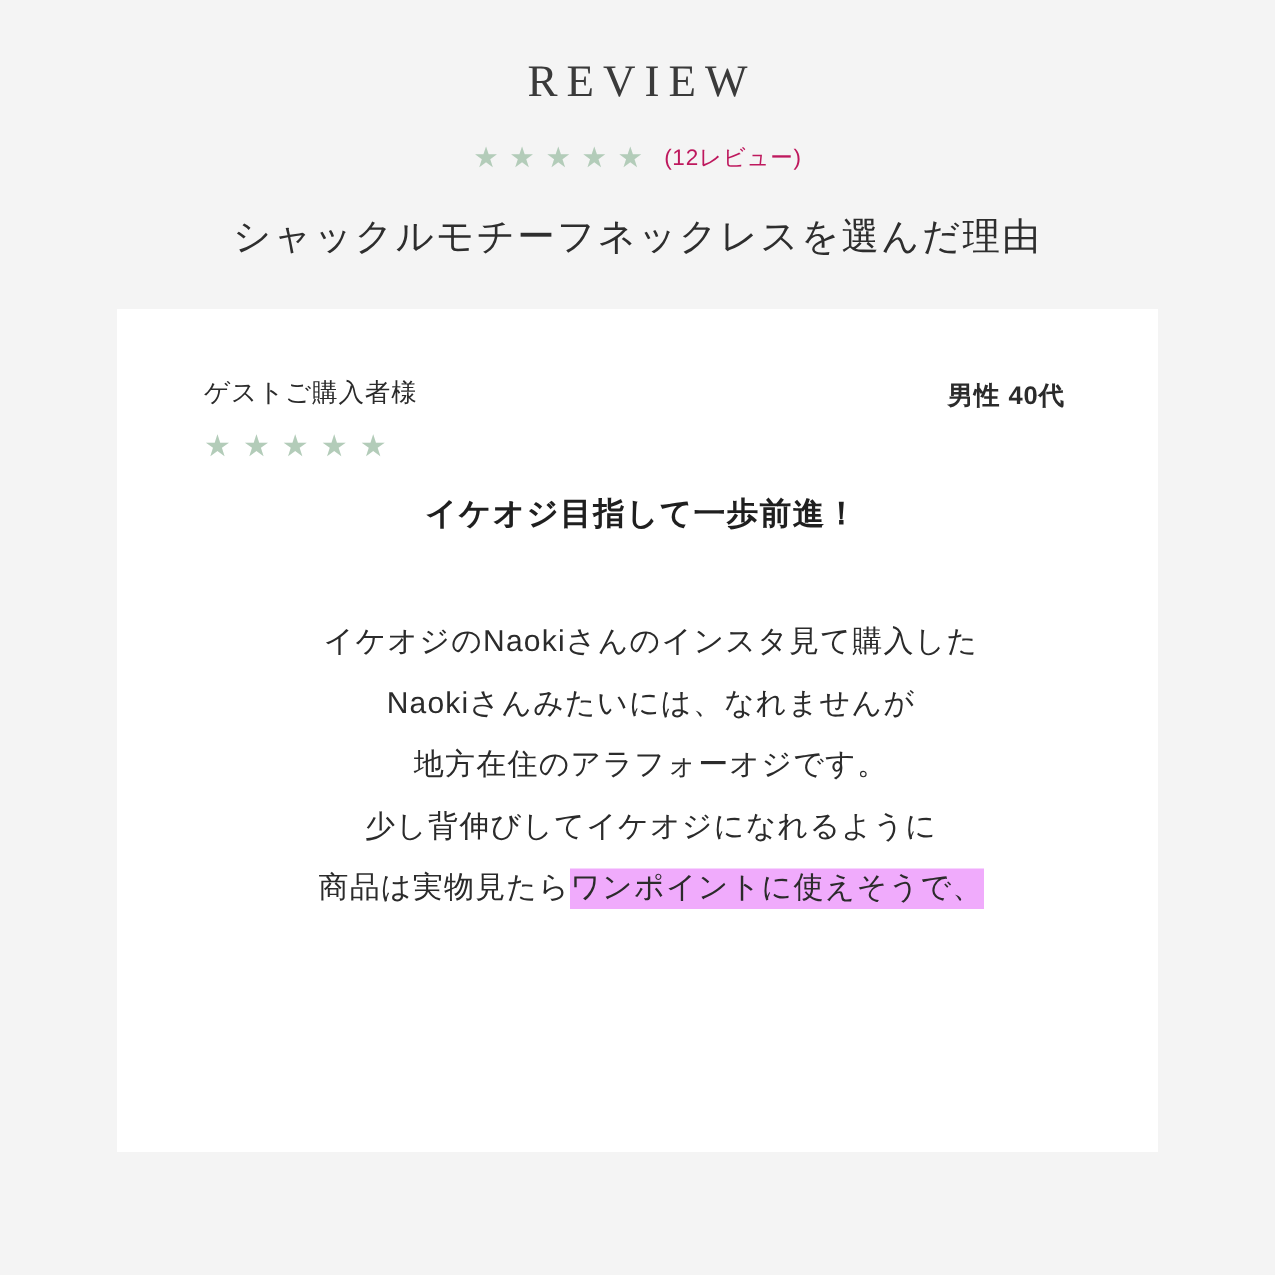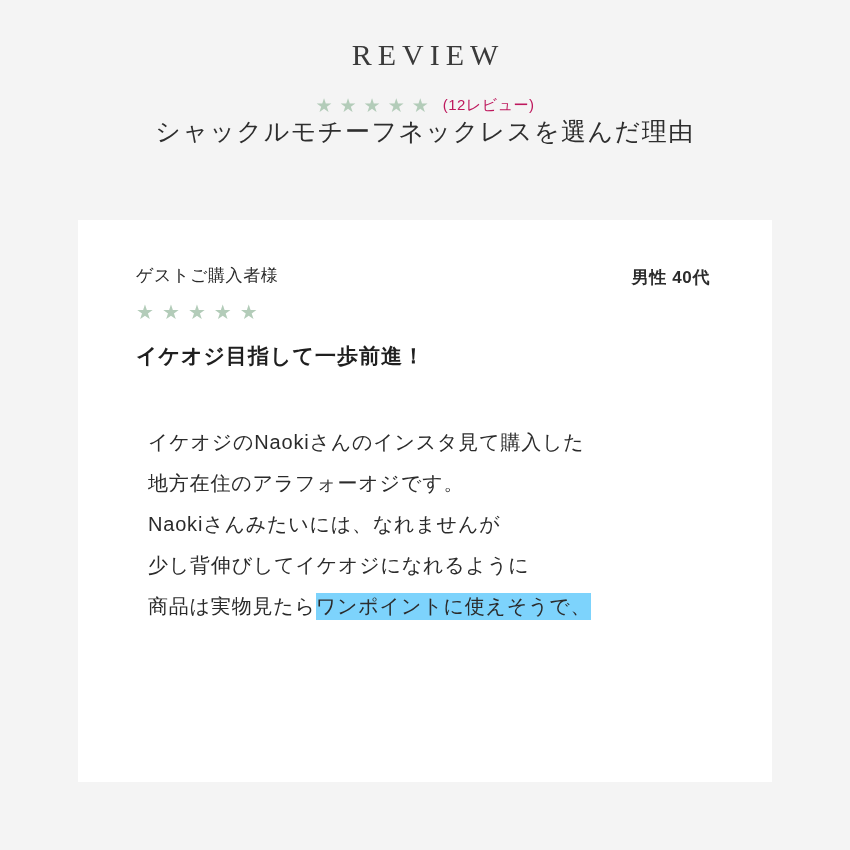--- a/index.html
+++ b/index.html
@@ -52,34 +52,36 @@
   .stars.small {
     font-size: 20px;
     gap: 8px;
   }
   .review-count {
     font-size: 15px;
     color: #be185d;
     letter-spacing: 0.5px;
   }
   .subtitle {
+    margin-top: 26px;
     font-size: 25px;
     letter-spacing: 1.5px;
     color: #2e2e2e;
     font-weight: 400;
   }
 
   
   .card {
     position: absolute;
     left: 78px;
-    top: 220px;
+    top: 206px;
     width: 694px;
     height: 562px;
     background: #ffffff;
+    text-align: center;
   }
   .card-inner {
     padding: 44px 52px 0 58px;
   }
   .meta-row {
     display: flex;
     align-items: flex-start;
     justify-content: space-between;
   }
   .reviewer-name {
@@ -110,21 +112,21 @@
     font-size: 20px;
     line-height: 41px;
     letter-spacing: 0.8px;
     color: #2b2b2b;
   }
   .review-body .line {
     white-space: nowrap;
     margin-left: 12px;
   }
   .hl {
-    background: #7dd3fc;
+    background: #f0abfc;
     padding: 2px 0 3px 0;
   }
 
   
   .footer-note {
     position: absolute;
     left: 30px;
     bottom: 26px;
     font-size: 13px;
     letter-spacing: 0.3px;
@@ -166,22 +168,22 @@
         <span>★</span>
         <span>★</span>
         <span>★</span>
         <span>★</span>
       </div>
 
       <div class="review-heading">イケオジ目指して一歩前進！</div>
 
       <div class="review-body">
         <div class="line">イケオジのNaokiさんのインスタ見て購入した</div>
+        <div class="line">Naokiさんみたいには、なれませんが</div>
         <div class="line">地方在住のアラフォーオジです。</div>
-        <div class="line">Naokiさんみたいには、なれませんが</div>
         <div class="line">少し背伸びしてイケオジになれるように</div>
         <div class="line"><span>商品は実物見たら</span><span class="hl">ワンポイントに使えそうで、</span></div>
       </div>
 
     </div>
   </div>
 
 
 </div>
 

